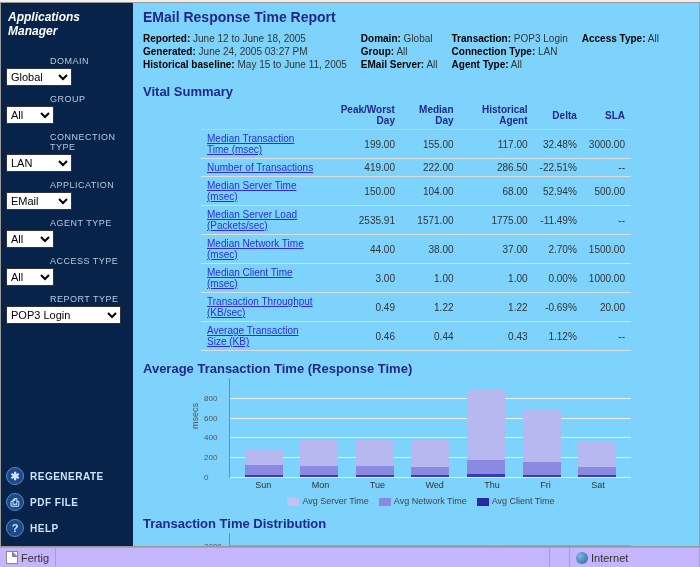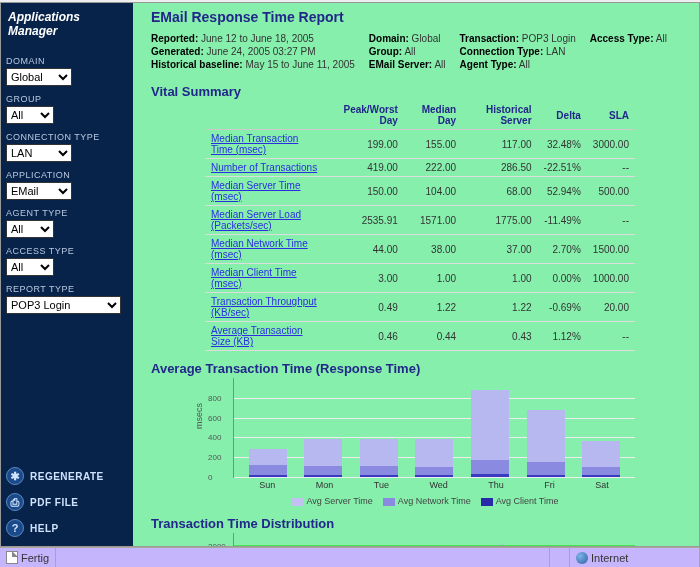--- a/index.html
+++ b/index.html
@@ -1,29 +1,29 @@
 <!DOCTYPE html>
 <html><head>
 <meta charset="utf-8">
 <style>
 * { box-sizing: border-box; margin: 0; padding: 0; }
 body { font-family: Arial, sans-serif; font-size: 11px; background: #fff; width: 700px; height: 567px; overflow: hidden; display: flex; flex-direction: column; }
 .topbar { height: 2px; background: #eee; }
 .main { flex: 1; display: flex; overflow: hidden; border: 1px solid #999; }
 .sidebar { width: 132px; background: #08234a; color: #fff; padding: 5px 5px 5px 5px; display: flex; flex-direction: column; }
 .app-title { font-weight: bold; font-size: 12px; color: #fff; padding: 2px 0 10px 2px; font-style: italic; }
-.sb-label { font-size: 9px; color: #b8c8e0; letter-spacing: 0.5px; margin-top: 8px; margin-bottom: 2px; text-transform: uppercase; }
+.sb-label { font-size: 9px; color: #b8c8e0; letter-spacing: 0.5px; margin-top: 8px; margin-bottom: 2px; text-transform: uppercase; margin-left: 44px; }
 .sb-select { width: 100%; font-size: 11px; background: #fff; border: 1px solid #333; height: 18px; }
 .sb-wide { width: 115px; }
 .sb-narrow { width: 66px; }
 .sb-spacer { flex: 1; }
 .sb-action { display: flex; align-items: center; gap: 6px; margin: 4px 0; cursor: pointer; }
 .sb-action-icon { width: 18px; height: 18px; border-radius: 50%; background: #1b4a8a; display: flex; align-items: center; justify-content: center; color: #cfe3ff; font-size: 11px; font-weight: bold; border: 1px solid #5a88c4;}
 .sb-action-label { color: #cfe3ff; font-size: 10px; font-weight: bold; letter-spacing: 0.5px;}
-.content { flex: 1; overflow: auto; background: #86efac; padding: 6px 10px 10px 18px; }
+.content { flex: 1; overflow: auto; background: #7dd3fc; padding: 6px 10px 10px 10px; }
 .report-title { color: #22278a; font-weight: bold; font-size: 14px; margin-bottom: 8px; }
 .meta { display: flex; gap: 14px; font-size: 10px; color: #333; margin-bottom: 14px; flex-wrap: wrap;}
 .meta-col { display: flex; flex-direction: column; gap: 2px;}
 .meta b { color: #000; }
 .section-title { text-align: left; color: #22278a; font-weight: bold; font-size: 13px; margin: 6px 0 2px 0;}
 .vtable { width: 430px; margin: 0 auto 10px auto; border-collapse: collapse; font-size: 10px; }
 .vtable th { color: #22278a; font-weight: bold; text-align: right; padding: 3px 6px; border-bottom: 1px solid #ccc; }
 .vtable th:first-child { text-align: left; }
 .vtable td { padding: 3px 6px; border-bottom: 1px solid #ddd; text-align: right; color: #333;}
 .vtable td:first-child { text-align: left; }
@@ -117,21 +117,21 @@
       </div>
     </div>
 
     <div class="section-title">Vital Summary</div>
     <table class="vtable">
       <thead>
           <tr id="vthead">
             <th></th>
             <th>Peak/Worst Day</th>
             <th>Median Day</th>
-            <th>Historical Server</th>
+            <th>Historical Agent</th>
             <th>Delta</th>
             <th>SLA</th>
           </tr>
         </thead>
       <tbody id="vtbody">
           <tr>
             <td><a href="#">Median Transaction Time (msec)</a></td>
             <td>199.00</td>
             <td>155.00</td>
             <td>117.00</td>

